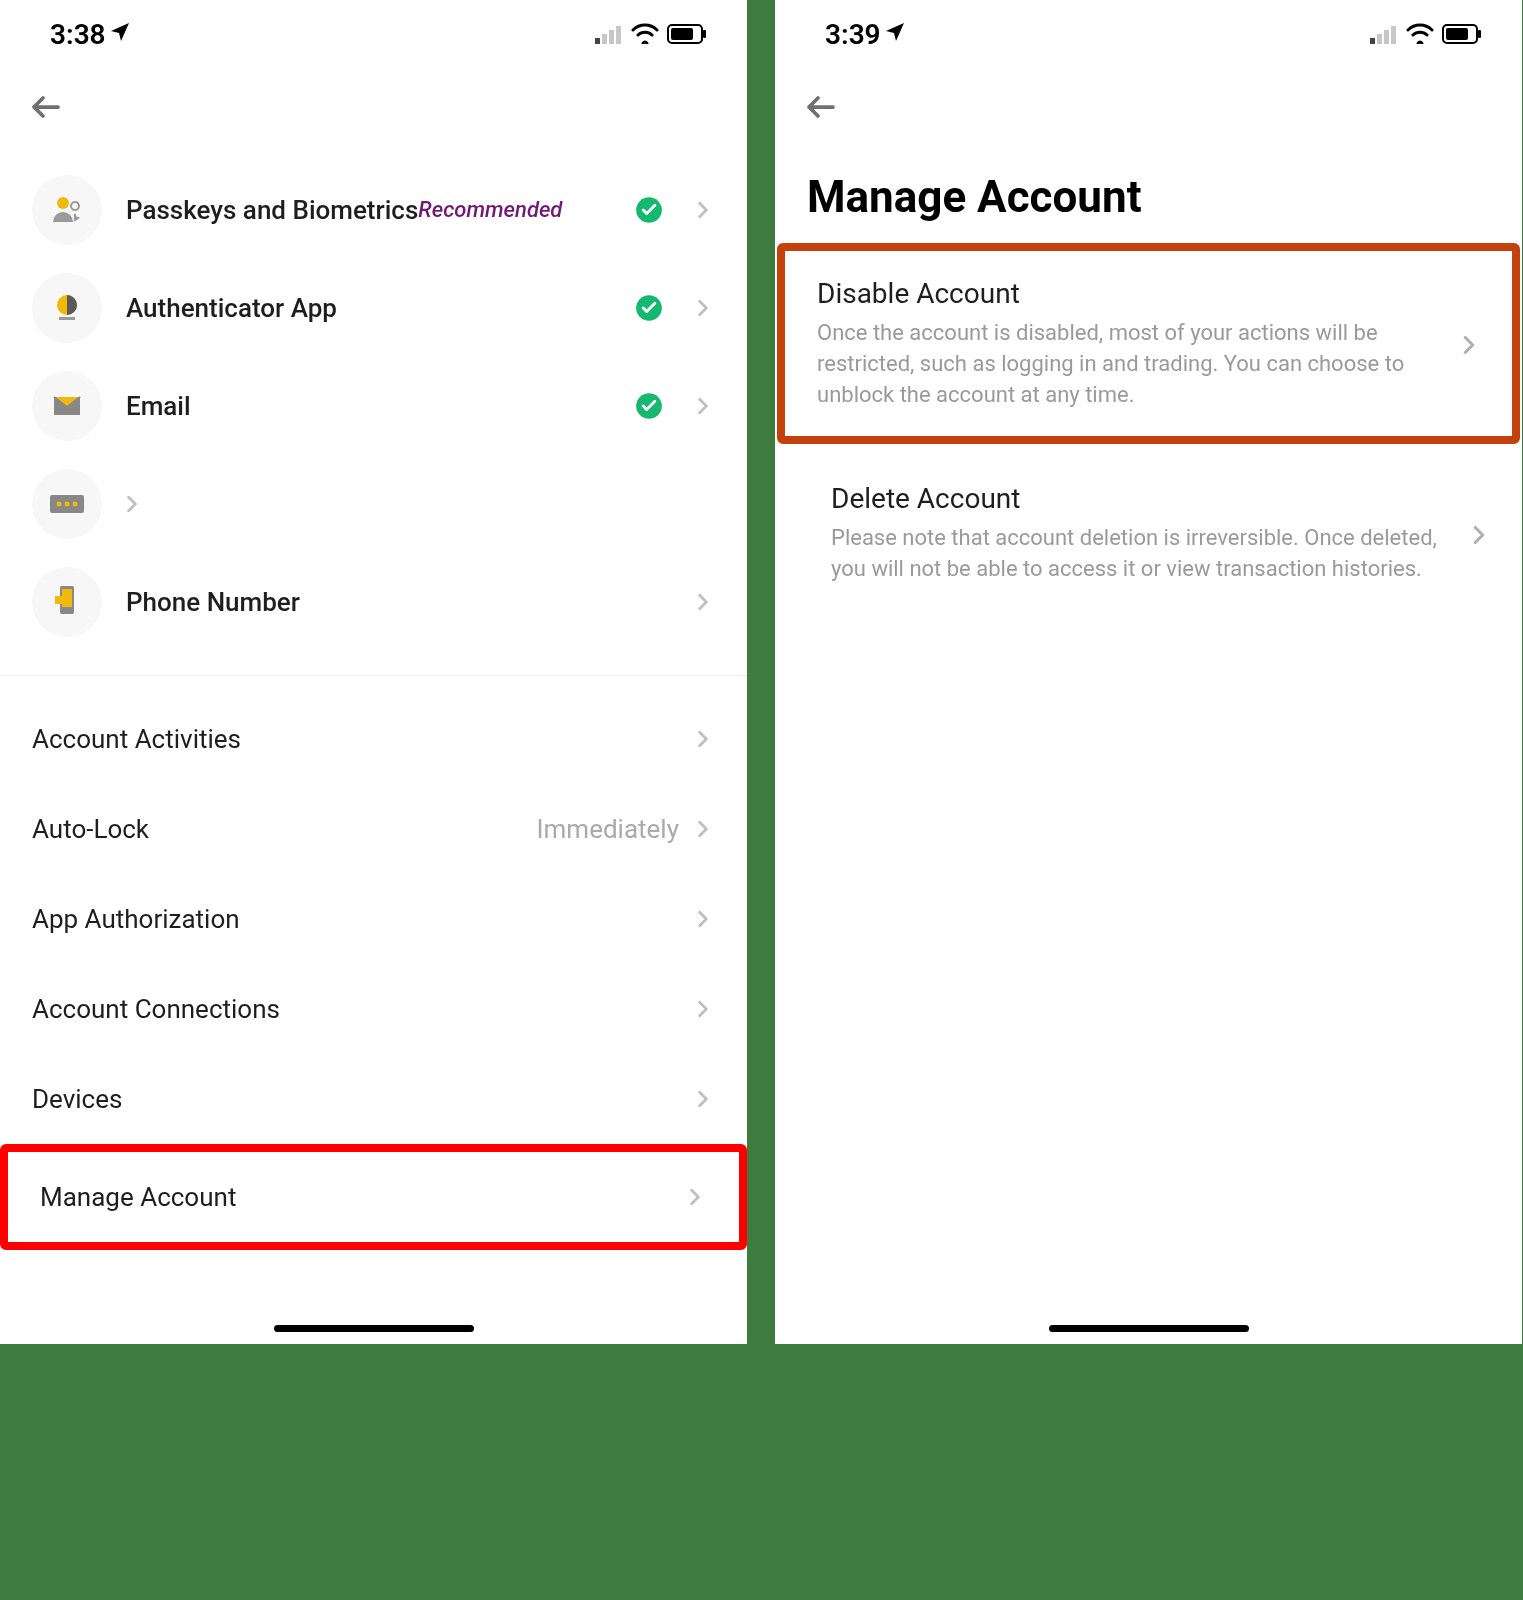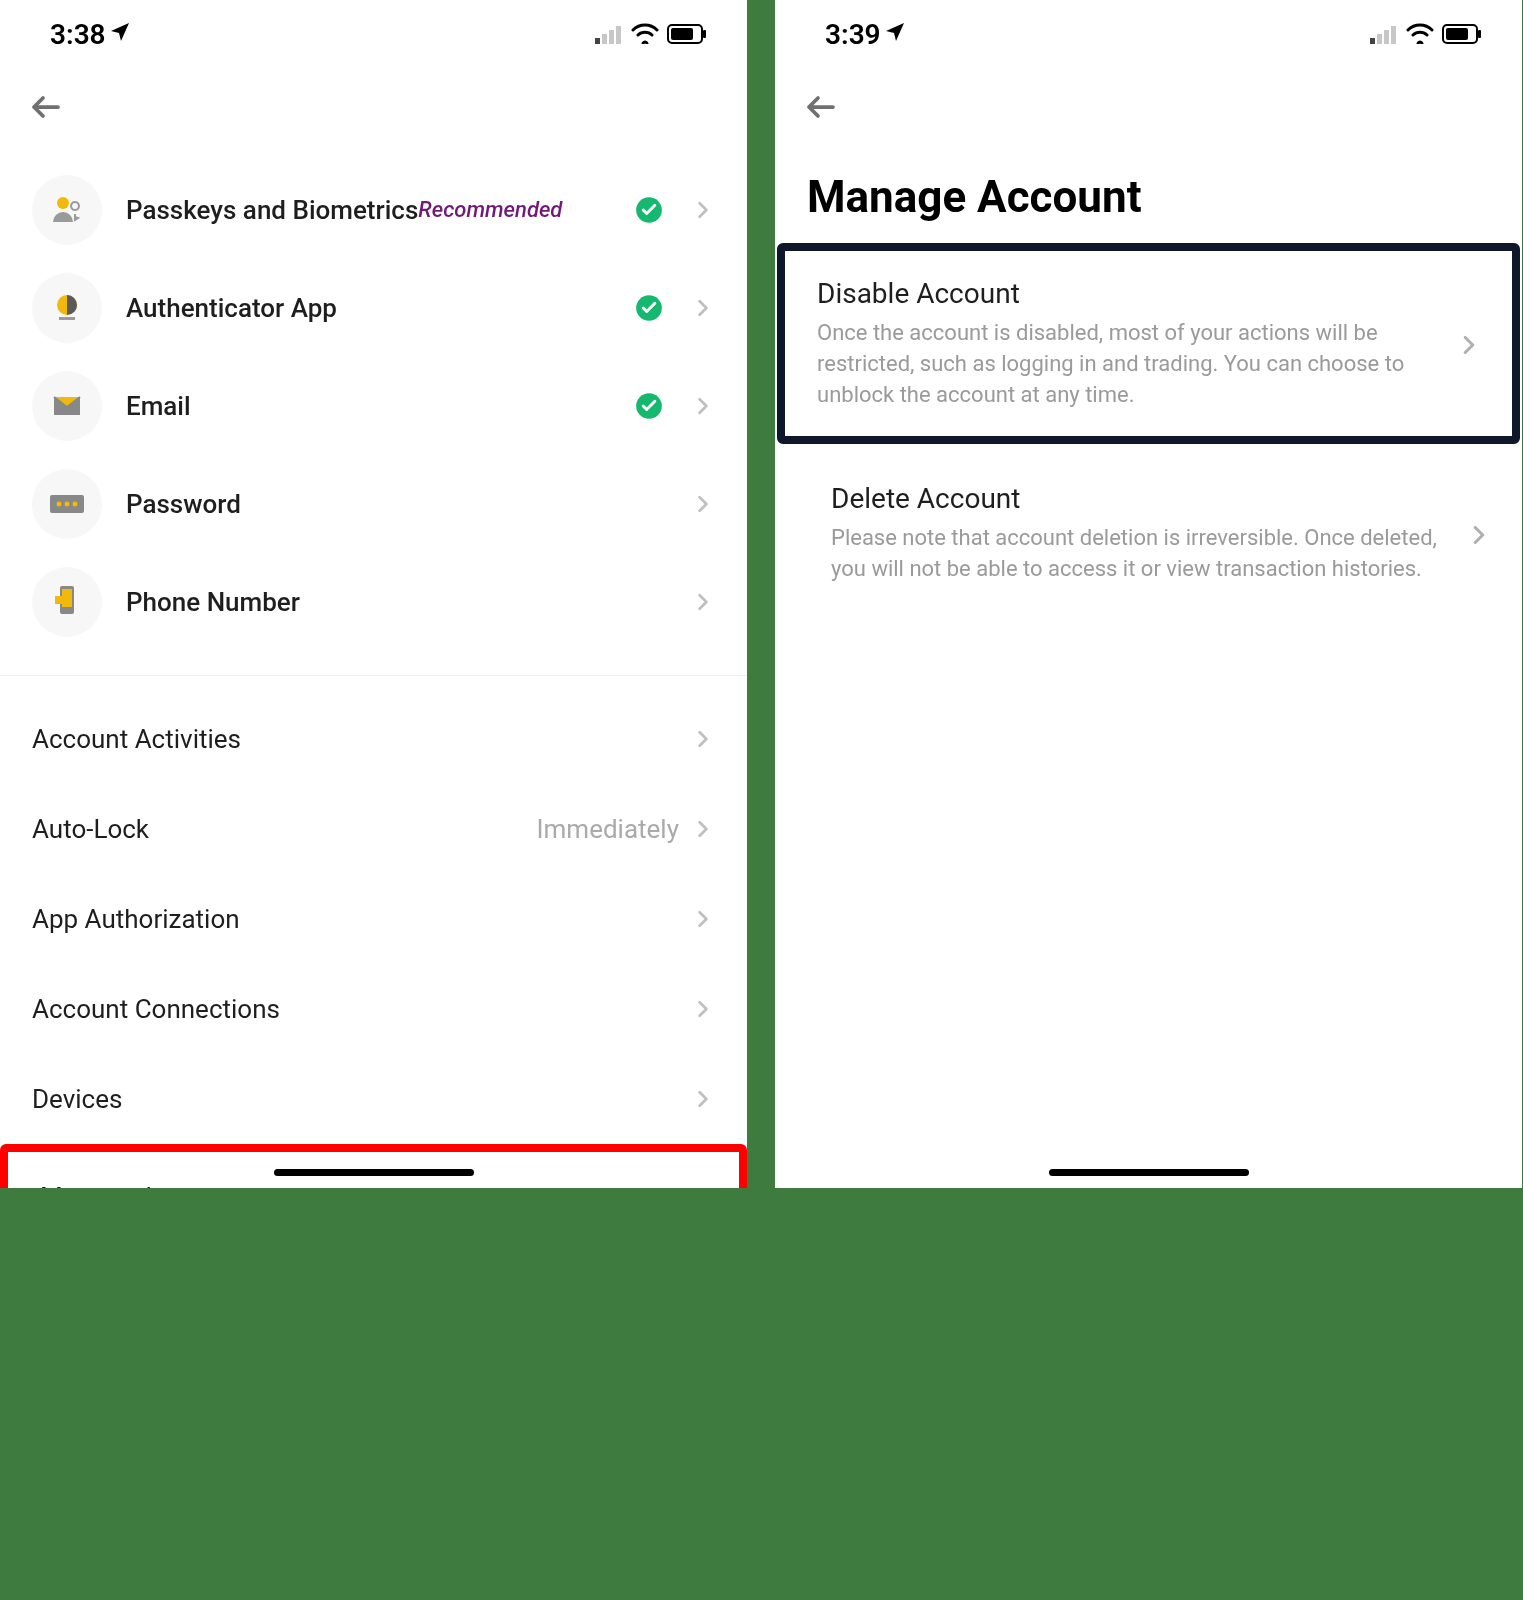--- a/index.html
+++ b/index.html
@@ -8,21 +8,21 @@
       background: #3e7b3e;
       display: flex;
       gap: 28px;
       padding: 0;
       width: 1523px;
       height: 1600px;
     }
     .phone {
       background: #ffffff;
       width: 747px;
-      height: 1188px;
+      height: 1344px;
       position: relative;
       overflow: hidden;
     }
     .status-bar {
       display: flex;
       justify-content: space-between;
       align-items: center;
       padding: 18px 40px 10px 50px;
       font-size: 28px;
       font-weight: 600;
@@ -98,21 +98,21 @@
       padding: 26px 32px;
       display: flex;
       align-items: center;
       cursor: pointer;
       gap: 16px;
     }
     .manage-text { flex: 1; }
     .manage-title { font-size: 28px; font-weight: 400; color: #1e1e1e; margin-bottom: 8px; }
     .manage-desc { font-size: 22px; color: #9a9a9a; line-height: 1.4; }
     .highlight-red-2 {
-      border: 8px solid #0f172a;
+      border: 8px solid #c2410c;
       border-radius: 6px;
       margin: 0 2px;
     }
   </style>
 </head>
 <body>
 
 <div class="phone">
   <div class="status-bar">
     <div class="status-left">
@@ -212,23 +212,20 @@
 
     <div class="sec-item">
       <div class="icon-circle">
         <svg width="40" height="28" viewBox="0 0 40 28">
             <rect x="3" y="5" width="34" height="18" rx="2" fill="#888"></rect>
             <circle cx="12" cy="14" r="2.5" fill="#f0b90b"></circle>
             <circle cx="20" cy="14" r="2.5" fill="#f0b90b"></circle>
             <circle cx="28" cy="14" r="2.5" fill="#f0b90b"></circle>
           </svg>
       </div>
-      <div class="sec-label">
-        <span class="sec-title">Password</span>
-      </div>
       <span class="chevron"><svg viewBox="0 0 10 16" width="12" height="18">
             <path d="M2 2 l6 6 l-6 6" stroke="#c0c0c0" stroke-width="2.5" fill="none" stroke-linecap="round" stroke-linejoin="round"></path>
           </svg></span>
     </div>
 
     <div class="sec-item">
       <div class="icon-circle">
         <svg width="32" height="40" viewBox="0 0 32 40">
             <rect x="9" y="4" width="14" height="28" rx="2" fill="#888"></rect>
             <rect x="11" y="7" width="10" height="18" fill="#f0b90b"></rect>

